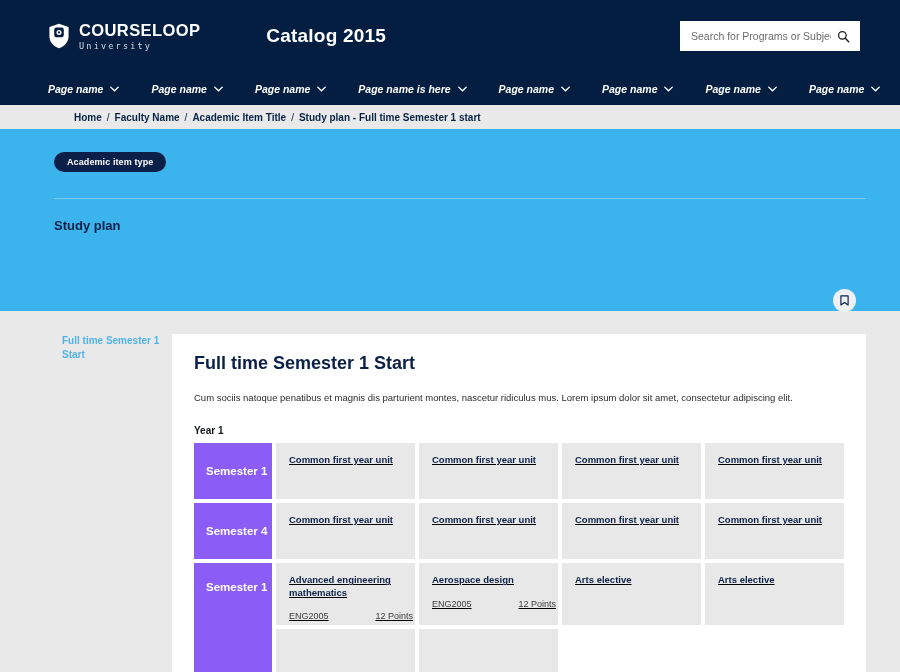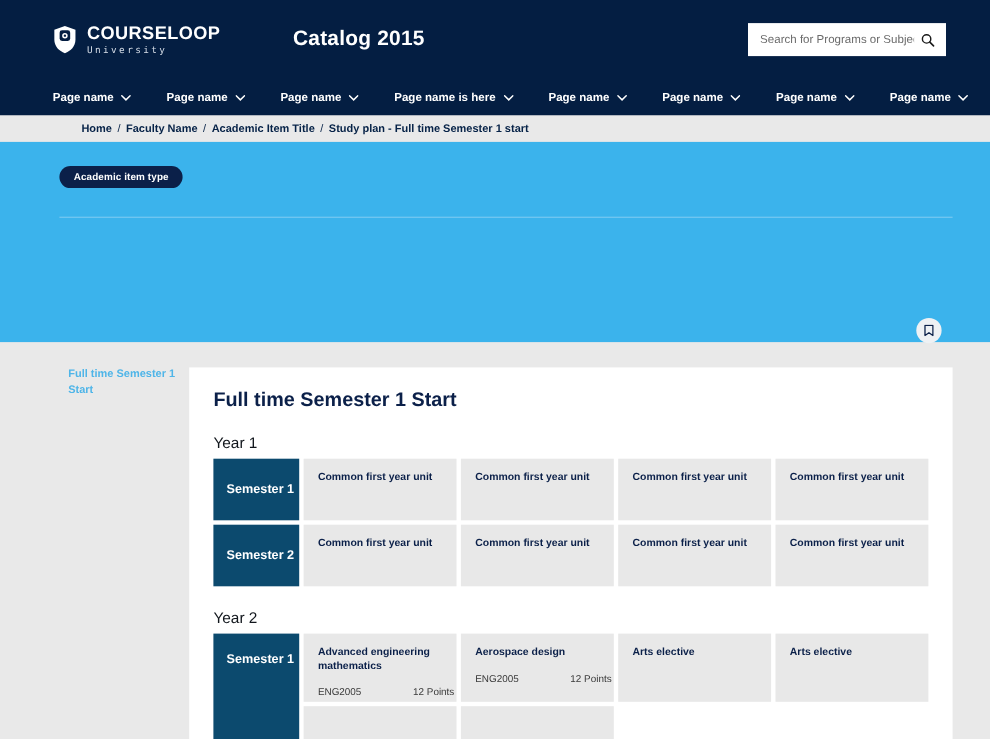--- a/index.html
+++ b/index.html
@@ -48,21 +48,21 @@
   .search-icon { width: 13px; height: 13px; flex: 0 0 auto; }
 
   .navrow {
     height: 33px; display: flex; align-items: center;
     padding: 0 0 0 48px; gap: 0; overflow: hidden;
     white-space: nowrap;
   }
   .navitem {
     display: inline-flex; align-items: center; gap: 7px;
     color: #fff; font-size: 10.5px; font-weight: bold;
-    margin-right: 32px; flex: 0 0 auto;
+    margin-right: 32px; flex: 0 0 auto; font-style: italic;
   }
   .chev { width: 9px; height: 6px; display: block; }
 
   
   .crumbbar {
     height: 24px; background: #e9e9e9; display: flex; align-items: center;
     padding-left: 74px;
   }
   .crumbs { font-size: 10px; font-weight: bold; color: #062247; }
   .crumbs .sep { color: #062247; margin: 0 5px; font-weight: normal; }
@@ -104,33 +104,34 @@
   }
   .card {
     background: #fff; width: 694px; flex: 0 0 694px;
     padding: 19px 22px 0 22px; min-height: 352px;
   }
   .card-title { color: #0B2049; font-size: 18px; font-weight: bold; }
   .card-desc {
     color: #2b2b2b; font-size: 9.5px; margin-top: 17px; line-height: 1.5;
   }
   .year-heading {
-    color: #11161c; font-size: 14px; font-weight: normal;
+    color: #11161c; font-size: 10px; font-weight: bold;
     margin-top: 20px; margin-bottom: 7px;
   }
   .sem-row { display: flex; gap: 4px; margin-bottom: 4px; }
   .sem-label {
-    background: #0c4a6e; color: #fff; font-size: 11.5px; font-weight: bold;
+    background: #8b5cf6; color: #fff; font-size: 11.5px; font-weight: bold;
     width: 78px; flex: 0 0 78px;
     display: flex; align-items: center; padding-left: 12px;
   }
   .sem-units { flex: 1 1 auto; display: flex; gap: 4px; }
   .unit {
     background: #E8E8E8; flex: 1 1 0; min-width: 0;
     padding: 11px 2px 11px 13px;
+    text-decoration: underline;
   }
   .unit-name {
     color: #0B2049; font-size: 9.5px; font-weight: bold; line-height: 1.32;
   }
   .unit-meta {
     display: flex; justify-content: space-between; align-items: baseline;
     margin-top: 12px; color: #3a3a3a; font-size: 9px; gap: 33px;
   }
   .r-h56 { height: 56px; }
   .r-h62 { height: 62px; }
@@ -224,73 +225,74 @@
       </div>
   </div>
 
   <div class="crumbbar">
     <div class="crumbs" id="crumbs"><span>Home</span><span class="sep">/</span><span>Faculty Name</span><span class="sep">/</span><span>Academic Item Title</span><span class="sep">/</span><span>Study plan - Full time Semester 1 start</span></div>
   </div>
 
   <div class="hero">
     <span class="pill">Academic item type</span>
     <div class="hero-rule"></div>
+    <div class="hero-sub">Study plan</div>
 
     <div class="bookmark-btn">
       <svg class="bm-icon" viewBox="0 0 10 12">
         <path d="M1 0.8 H9 V11 L5 8.2 L1 11 Z" fill="none" stroke="#0B2049" stroke-width="1.3" stroke-linejoin="round"></path>
       </svg>
     </div>
   </div>
 
   <div class="body-area">
 
     <div class="side-nav" id="side-nav">
         <a class="side-link">Full time Semester 1 Start</a>
       </div>
 
     <div class="card">
       <div class="card-title">Full time Semester 1 Start</div>
+      <div class="card-desc">Cum sociis natoque penatibus et magnis dis parturient montes, nascetur ridiculus mus. Lorem ipsum dolor sit amet, consectetur adipiscing elit.</div>
       <div id="years">
           <div class="year-heading">Year 1</div>
           <div class="sem-row">
             <div class="sem-label r-h56">Semester 1</div>
             <div class="sem-units">
               <div class="unit r-h56">
                 <div class="unit-name">Common first year unit</div>
               </div>
               <div class="unit r-h56">
                 <div class="unit-name">Common first year unit</div>
               </div>
               <div class="unit r-h56">
                 <div class="unit-name">Common first year unit</div>
               </div>
               <div class="unit r-h56">
                 <div class="unit-name">Common first year unit</div>
               </div>
             </div>
           </div>
           <div class="sem-row">
-            <div class="sem-label r-h56">Semester 2</div>
+            <div class="sem-label r-h56">Semester 4</div>
             <div class="sem-units">
               <div class="unit r-h56">
                 <div class="unit-name">Common first year unit</div>
               </div>
               <div class="unit r-h56">
                 <div class="unit-name">Common first year unit</div>
               </div>
               <div class="unit r-h56">
                 <div class="unit-name">Common first year unit</div>
               </div>
               <div class="unit r-h56">
                 <div class="unit-name">Common first year unit</div>
               </div>
             </div>
           </div>
-          <div class="year-heading">Year 2</div>
           <div class="sem-row">
             <div class="sem-label" style="align-items: flex-start; padding-top: 18px;">Semester 1</div>
             <div class="stack">
               <div class="stack-row">
                 <div class="unit r-h62">
                   <div class="unit-name">Advanced engineering mathematics</div>
                   <div class="unit-meta">
                     <span>ENG2005</span>
                     <span>12 Points</span>
                   </div>

